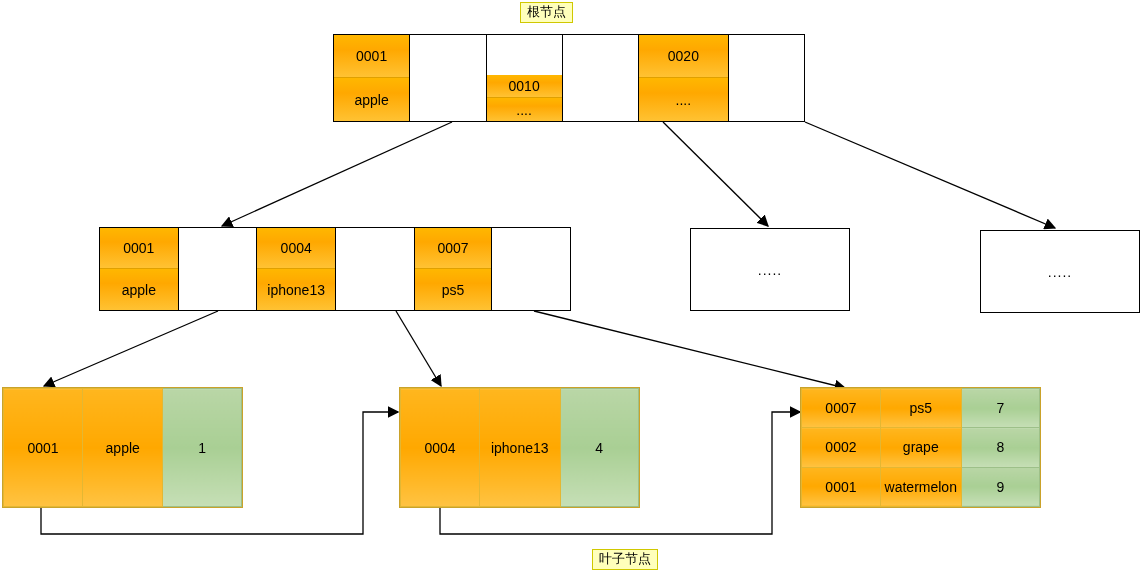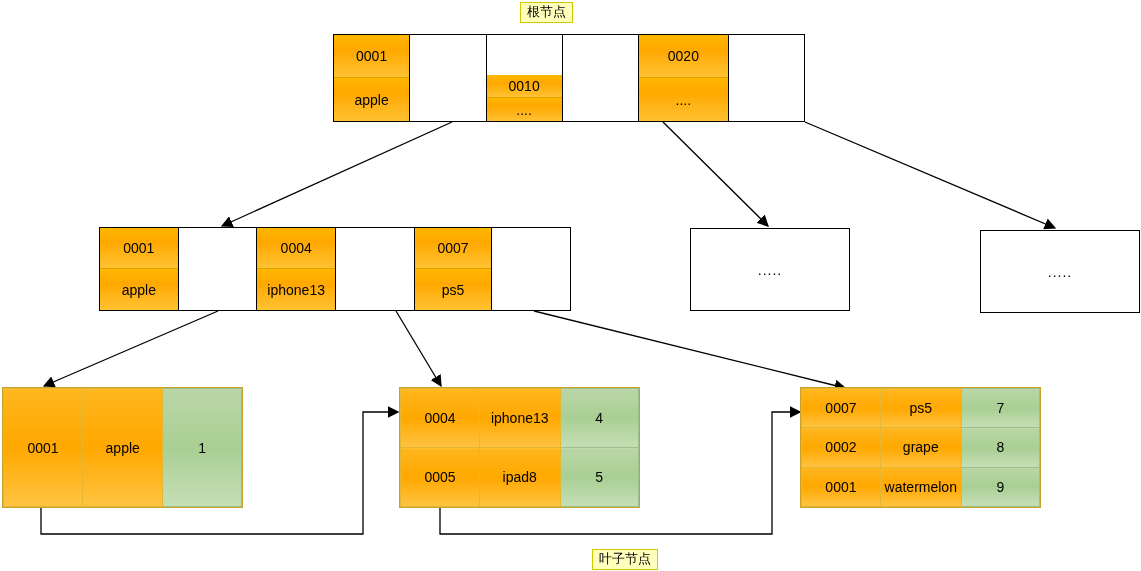--- a/index.html
+++ b/index.html
@@ -168,25 +168,20 @@
   </div>
 
   <div class="leaf" style="left:399px;top:387px;width:241px;height:121px;">
     <table>
       <tbody>
           <tr>
         <td class="id" style="width:80px;">0004</td>
         <td class="nm" style="width:81px;">iphone13</td>
         <td class="val" style="width:80px;">4</td>
       </tr>
-      <tr>
-        <td class="id">0005</td>
-        <td class="nm">ipad8</td>
-        <td class="val">5</td>
-      </tr>
     </tbody>
       </table>
   </div>
 
   <div class="leaf" style="left:800px;top:387px;width:241px;height:121px;">
     <table>
       <tbody>
           <tr>
         <td class="id" style="width:80px;">0007</td>
         <td class="nm" style="width:81px;">ps5</td>

